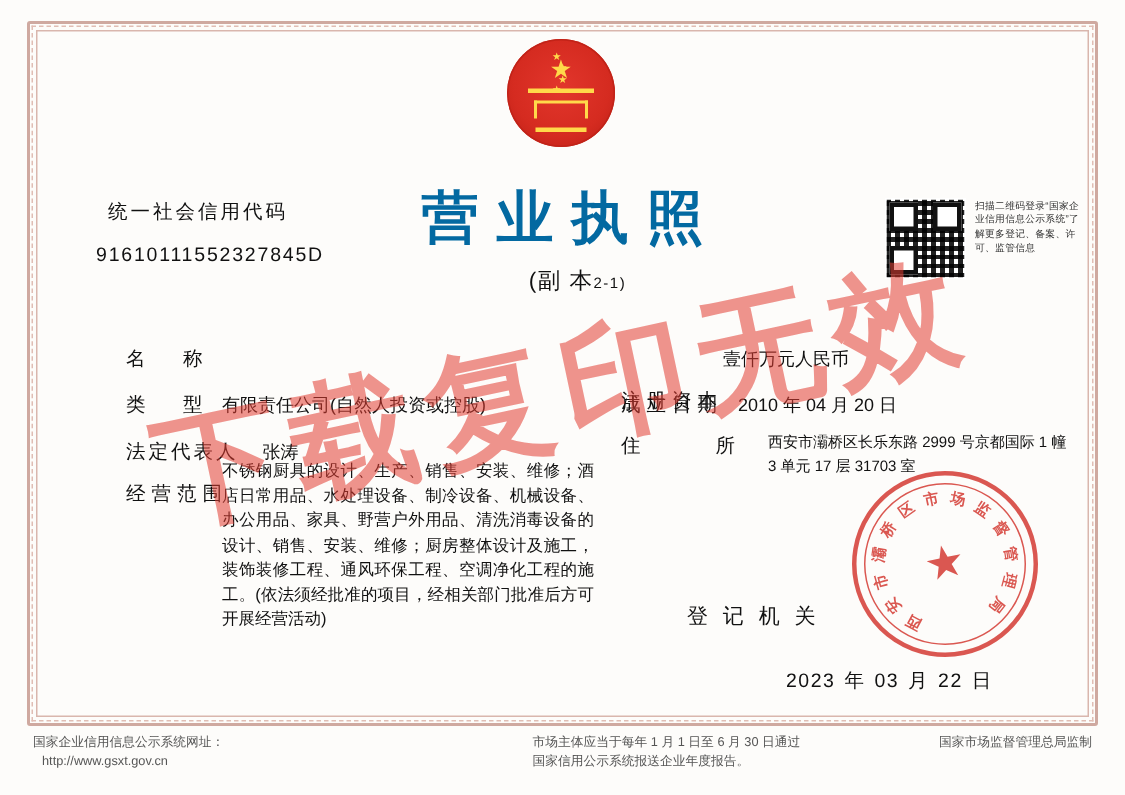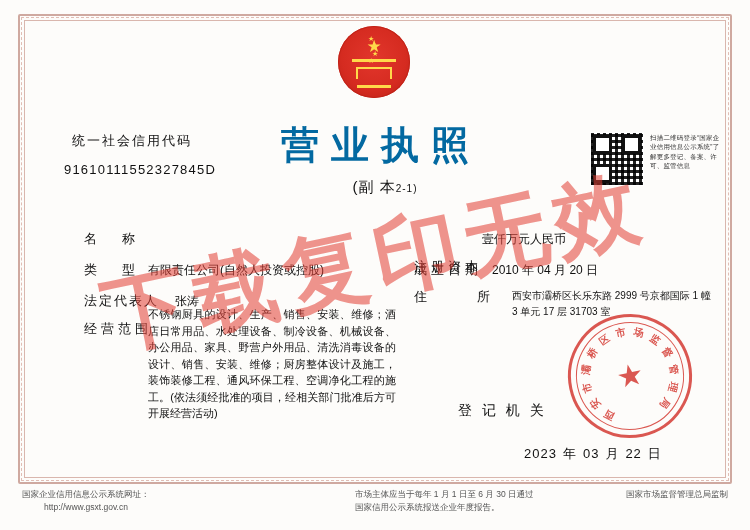--- a/index.html
+++ b/index.html
@@ -258,21 +258,21 @@
 
   <div class="date-line">
     <span class="num">2023</span><span class="cn">年</span><span class="num">03</span><span class="cn">月</span><span class="num">22</span><span class="cn">日</span>
   </div>
 
   <div class="watermark">下载复印无效</div>
 
   <div class="footer">
     <div class="left">
       <div>国家企业信用信息公示系统网址：</div>
-      <div style="margin-left:22px;"><span>http://www.gsxt.gov.cn</span></div>
+      <div style="margin-left:6px;"><span>http://www.gsxt.gov.cn</span></div>
     </div>
     <div class="center">
       <div>市场主体应当于每年 1 月 1 日至 6 月 30 日通过</div>
       <div>国家信用公示系统报送企业年度报告。</div>
     </div>
     <div class="right">
       <div>国家市场监督管理总局监制</div>
     </div>
   </div>
 

